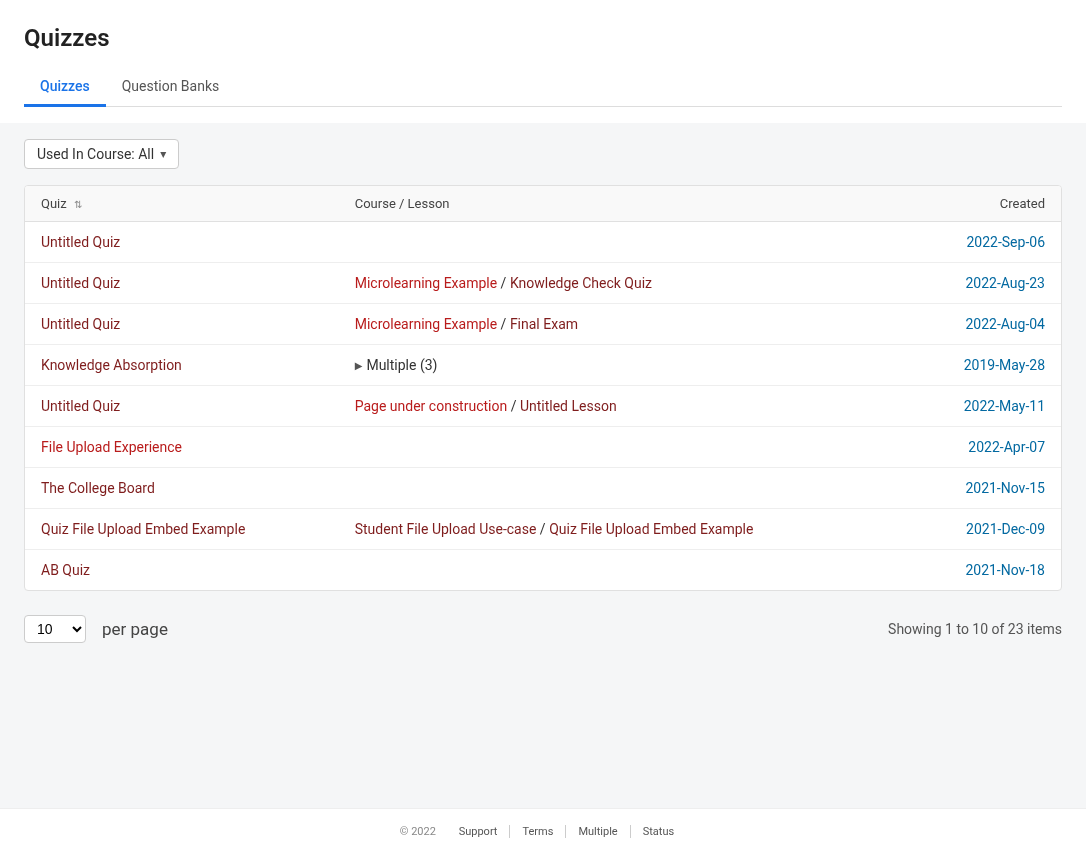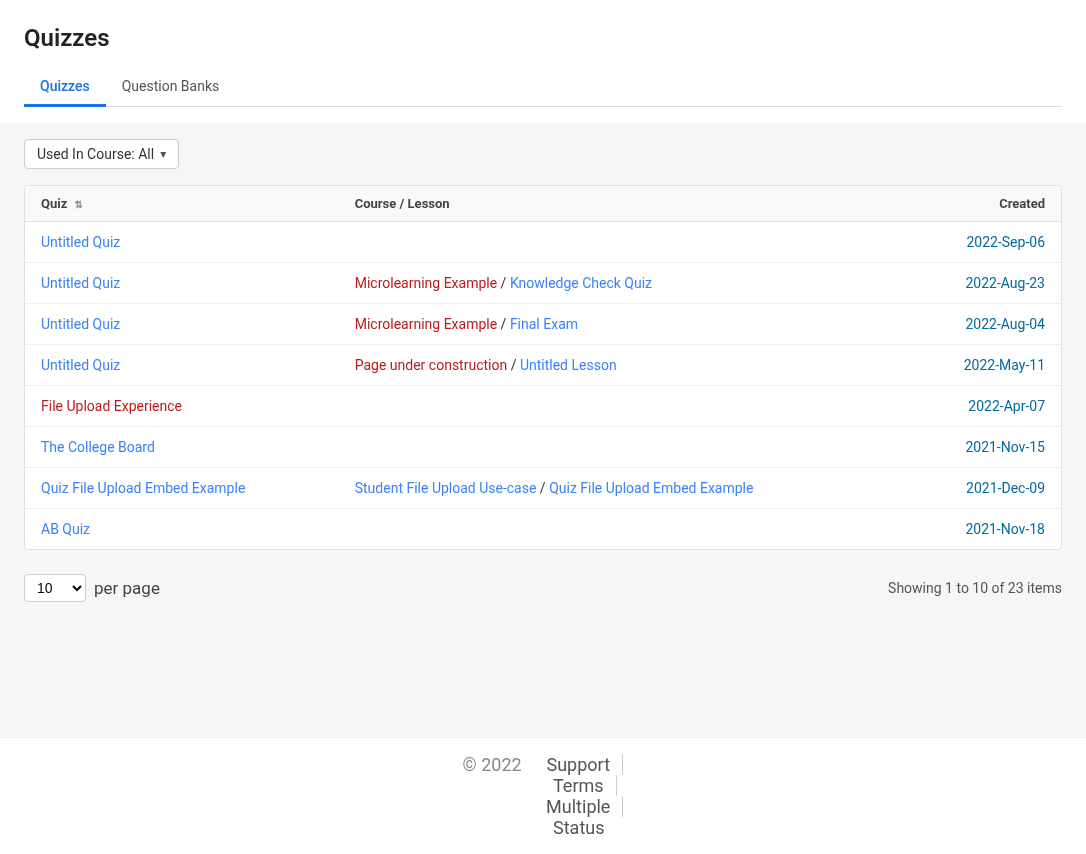--- a/index.html
+++ b/index.html
@@ -77,21 +77,21 @@
     .data-table {
       width: 100%;
       border-collapse: collapse;
     }
     .data-table thead {
       background: #f9f9f9;
     }
     .data-table th {
       text-align: left;
       padding: 10px 16px;
-      font-weight: 700;
+      font-weight: 400;
       font-size: 13px;
       color: #444;
       border-bottom: 1px solid #e0e0e0;
     }
     .data-table th.sortable {
       cursor: pointer;
     }
     .sort-icon {
       font-size: 10px;
       margin-left: 4px;
@@ -100,21 +100,21 @@
     .data-table td {
       padding: 12px 16px;
       border-bottom: 1px solid #eee;
       font-size: 14px;
       vertical-align: middle;
     }
     .data-table tr:last-child td {
       border-bottom: none;
     }
     .link {
-      color: #3b82f6;
+      color: #7f1d1d;
       text-decoration: none;
       cursor: pointer;
     }
     .plain-text {
       color: #b91c1c;
     }
     .multiple-toggle {
       display: flex;
       align-items: center;
       gap: 4px;
@@ -127,21 +127,21 @@
     .date-col {
       text-align: right;
       color: #0369a1;
       font-size: 13px;
       white-space: nowrap;
     }
     .pagination-bar {
       display: flex;
       align-items: center;
       padding: 12px 0;
-      gap: 8px;
+      gap: 16px;
       margin-top: 12px;
     }
     .per-page-select {
       border: 1px solid #ccc;
       border-radius: 4px;
       padding: 4px 8px;
       font-size: 14px;
       background: #fff;
       cursor: pointer;
     }
@@ -154,30 +154,29 @@
       font-size: 14px;
       color: #555;
     }
     .footer {
       position: absolute;
       bottom: 0;
       left: 0;
       right: 0;
       padding: 16px 24px;
       text-align: center;
-      font-size: 18px;
+      font-size: 11px;
       color: #888;
       background: #fff;
       border-top: 1px solid #eee;
     }
     .footer-links {
       display: inline-flex;
       gap: 0;
       align-items: center;
-      flex-direction: column;
     }
     .footer-link {
       color: #555;
       text-decoration: none;
       cursor: pointer;
       padding: 0 12px;
       border-right: 1px solid #ccc;
     }
     .footer-link:last-child {
       border-right: none;
@@ -232,20 +231,30 @@
               <td><a class="link">Untitled Quiz</a></td>
               <td><span class="plain-text">Microlearning Example</span><span> / </span><a class="link">Knowledge Check Quiz</a></td>
               <td class="date-col">2022-Aug-23</td>
             </tr>
             <tr>
               <td><a class="link">Untitled Quiz</a></td>
               <td><span class="plain-text">Microlearning Example</span><span> / </span><a class="link">Final Exam</a></td>
               <td class="date-col">2022-Aug-04</td>
             </tr>
             <tr>
+              <td><a class="link">Knowledge Absorption</a></td>
+              <td>
+                <div class="multiple-toggle">
+                  <span class="triangle-icon">▶</span>
+                  <span>Multiple (3)</span>
+                </div>
+              </td>
+              <td class="date-col">2019-May-28</td>
+            </tr>
+            <tr>
               <td><a class="link">Untitled Quiz</a></td>
               <td><span class="plain-text">Page under construction</span><span> / </span><a class="link">Untitled Lesson</a></td>
               <td class="date-col">2022-May-11</td>
             </tr>
             <tr>
               <td><span class="plain-text">File Upload Experience</span></td>
               <td></td>
               <td class="date-col">2022-Apr-07</td>
             </tr>
             <tr>

